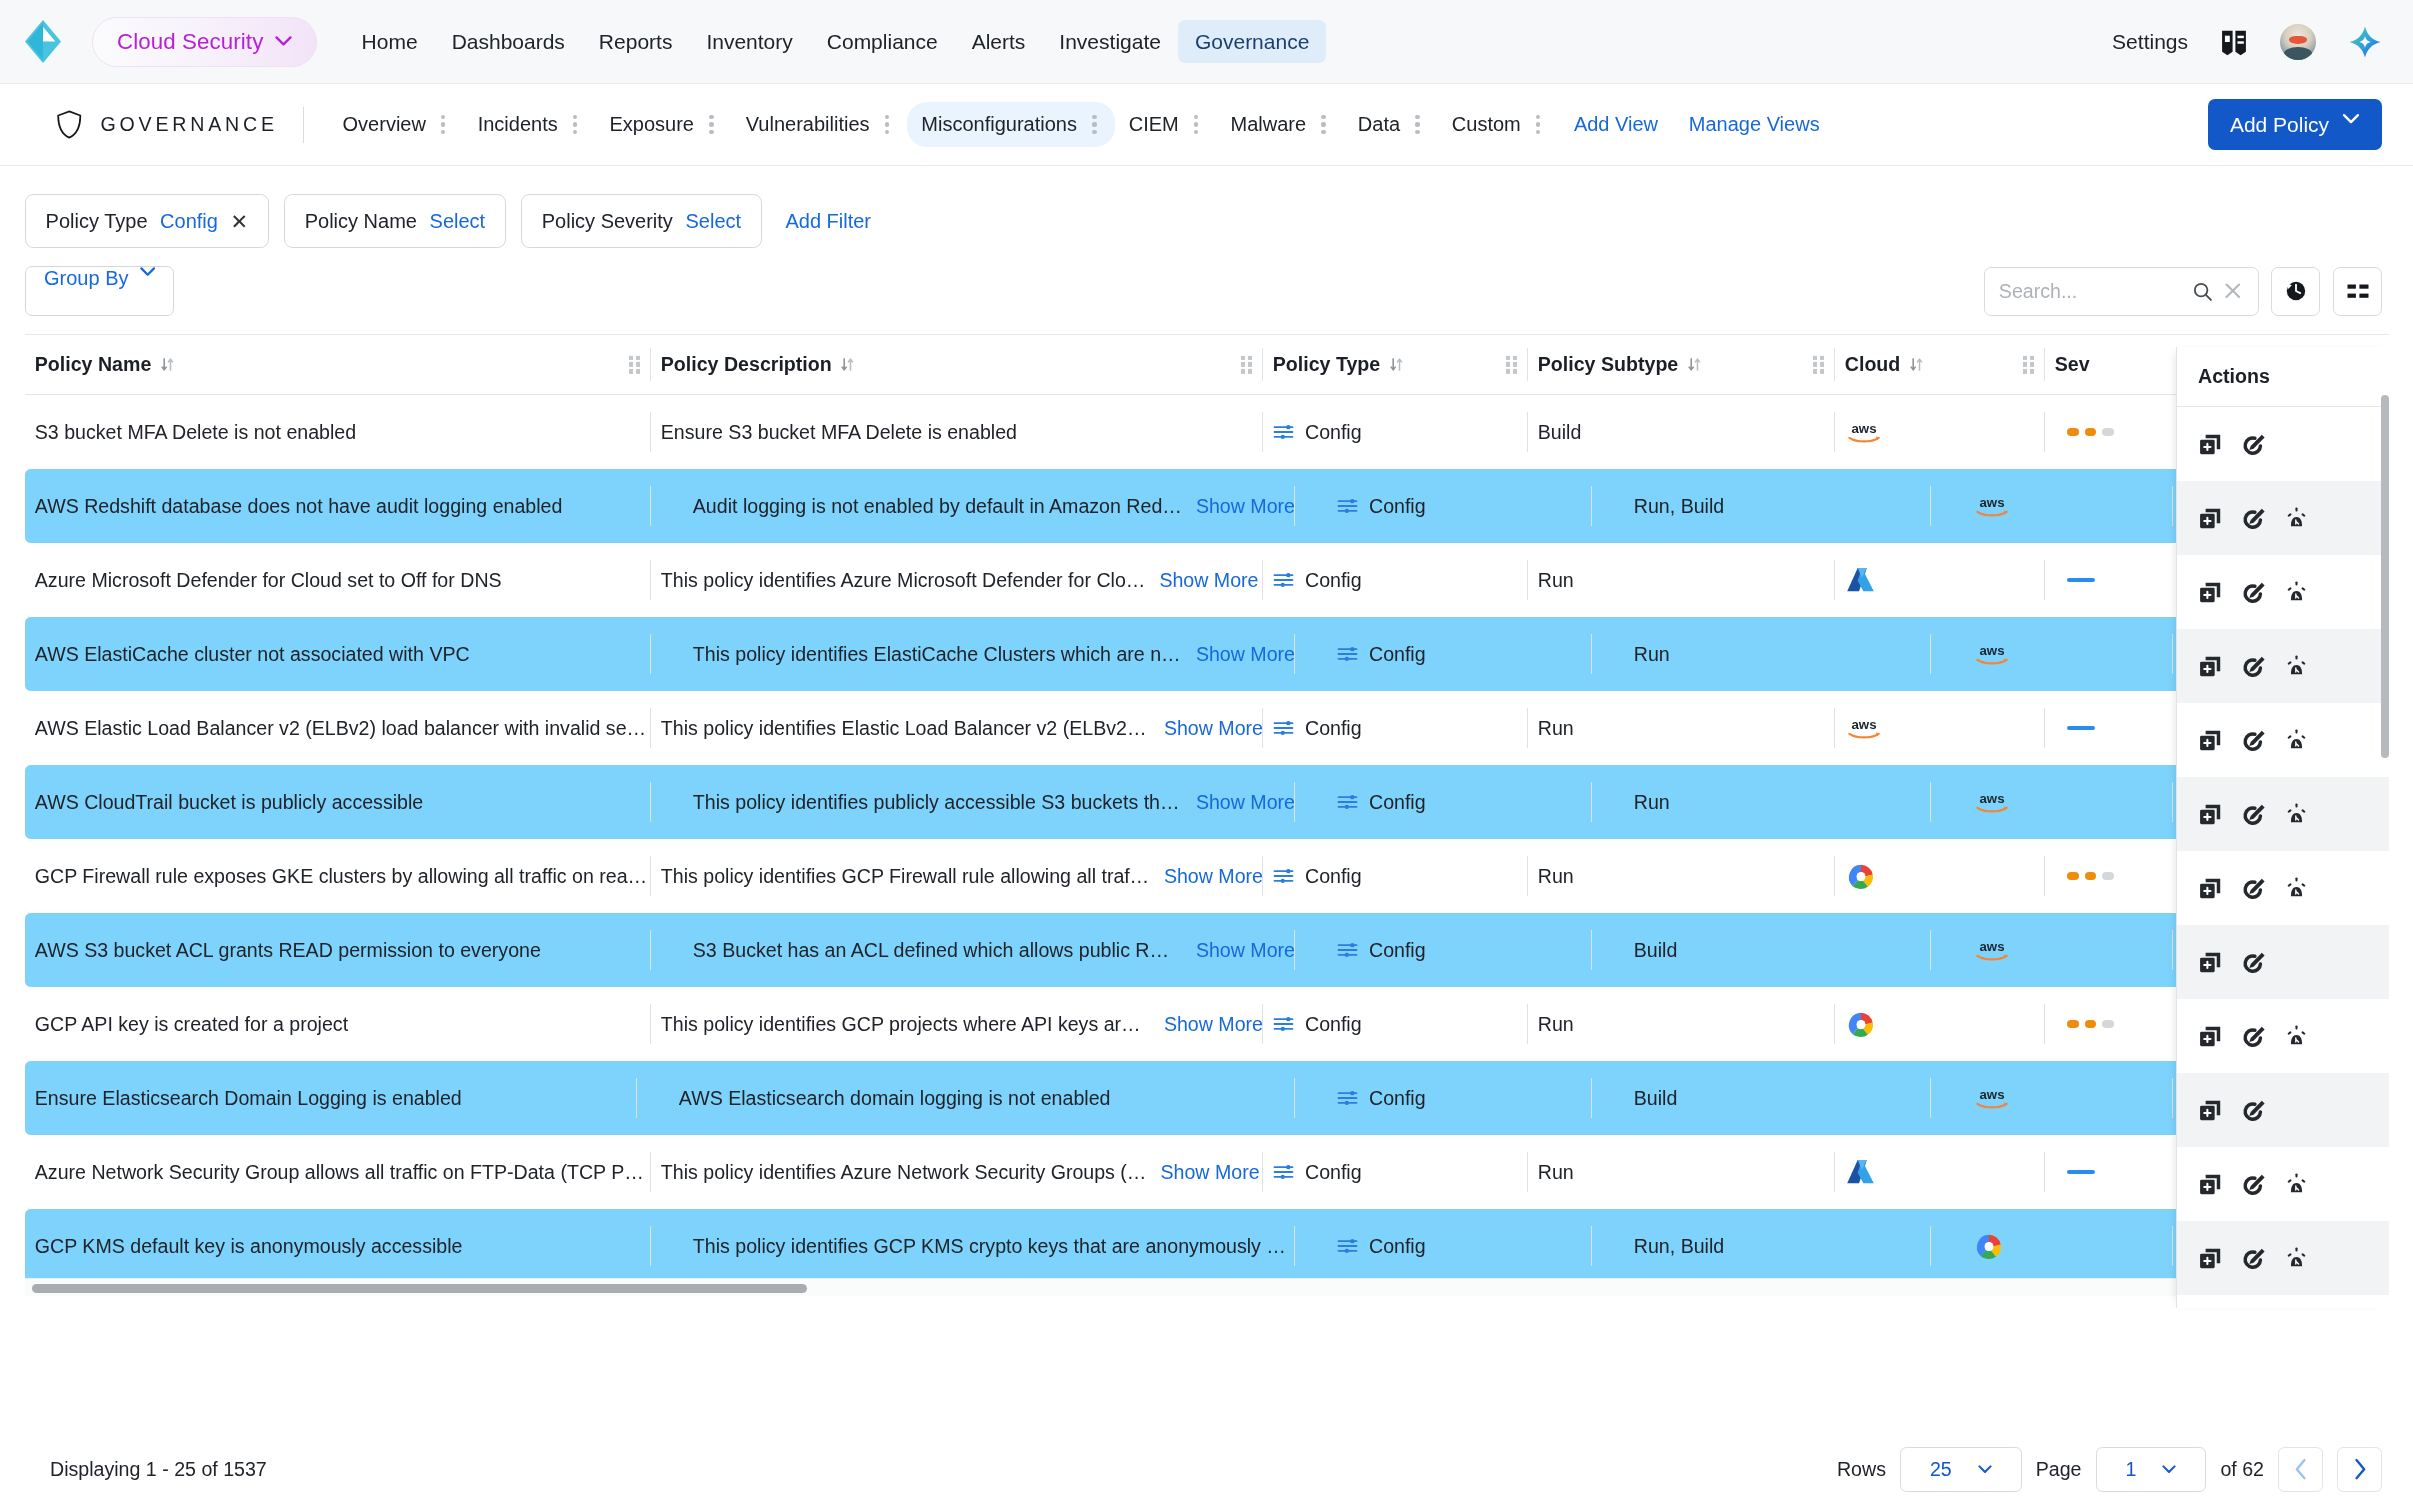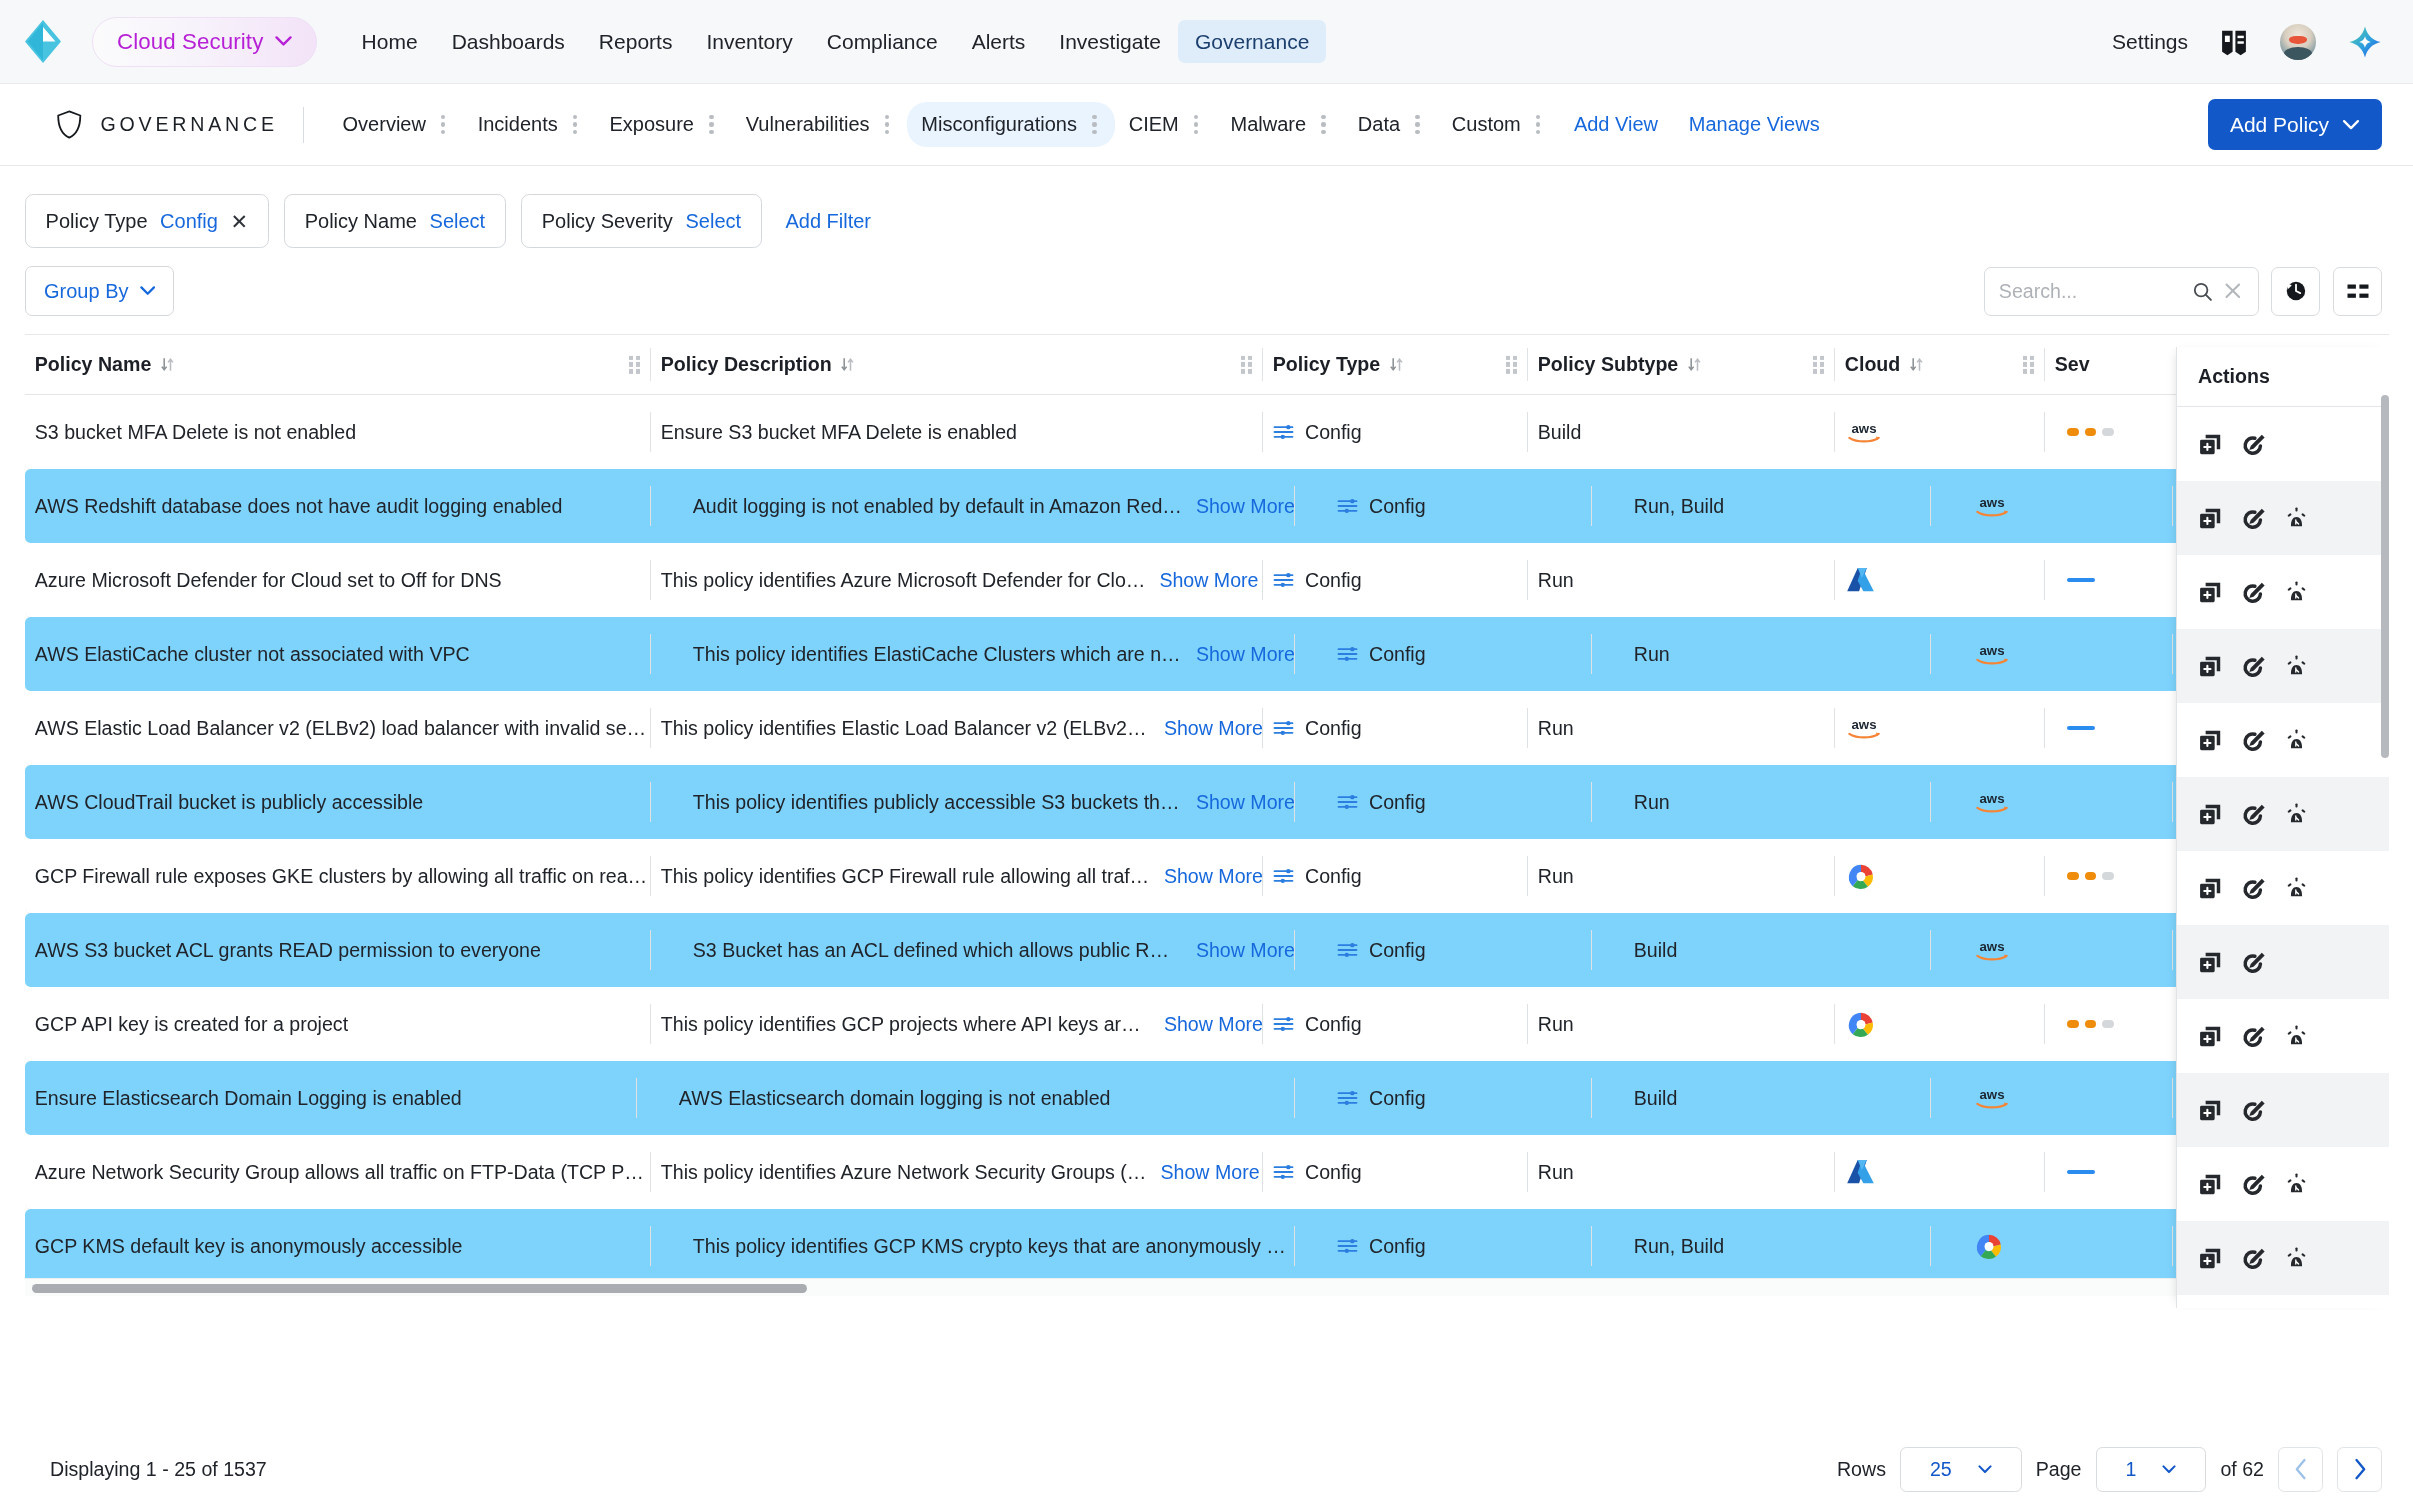--- a/index.html
+++ b/index.html
@@ -84,21 +84,21 @@
     margin-left: 15.4px; margin-right: 4.2px;
   }
   .kebab i { width: 4.2px; height: 4.2px; border-radius: 50%; background: #b9bdc2; display:block; }
   .govlink {
     font-size: 20px; color: #1668dc; padding: 11.2px 15.4px; white-space:nowrap;
   }
   .addpolicy {
     margin-left: auto;
     background: #1258c8; color: #fff; font-size: 21px;
     border: none; border-radius: 7px;
-    padding: 13.3px 22.3px; display:flex; align-items:center; gap: 12.6px;
+    padding: 13.3px 22.3px; display:flex; align-items:flex-start; gap: 12.6px;
     cursor: pointer;
   }
 
   
   .filterbar {
     display:flex; align-items:center; gap: 15.4px;
     padding: 28px 31px 18px 25px;
   }
   .filterchip {
     display:flex; align-items:center; gap: 12.6px;
@@ -111,21 +111,21 @@
   .addfilter { font-size: 20px; color: #1668dc; margin-left: 8.4px; cursor:pointer; }
 
   
   .toolbar {
     display:flex; align-items:center;
     padding: 0 31px 0 25px; margin-bottom: 18px;
   }
   .groupby {
     border: 0.7px solid #d4d8dd; border-radius: 7px; background:#fff;
     height: 50px; padding: 0 18px;
-    display:flex; align-items:center; gap: 11.2px;
+    display:flex; align-items:flex-start; gap: 11.2px;
     font-size: 20px; color: #1668dc; cursor: pointer;
   }
   .toolbar-right { margin-left:auto; display:flex; align-items:center; gap: 12.6px; }
   .searchbox {
     width: 275px; height: 49px;
     border: 0.7px solid #d8dcdf; border-radius: 7px; background:#fff;
     display:flex; align-items:center; padding: 0 15.4px 0 14px; gap: 9.8px;
   }
   .searchbox input {
     border:none; outline:none; flex:1; font-size: 19.6px; color:#20242a;

